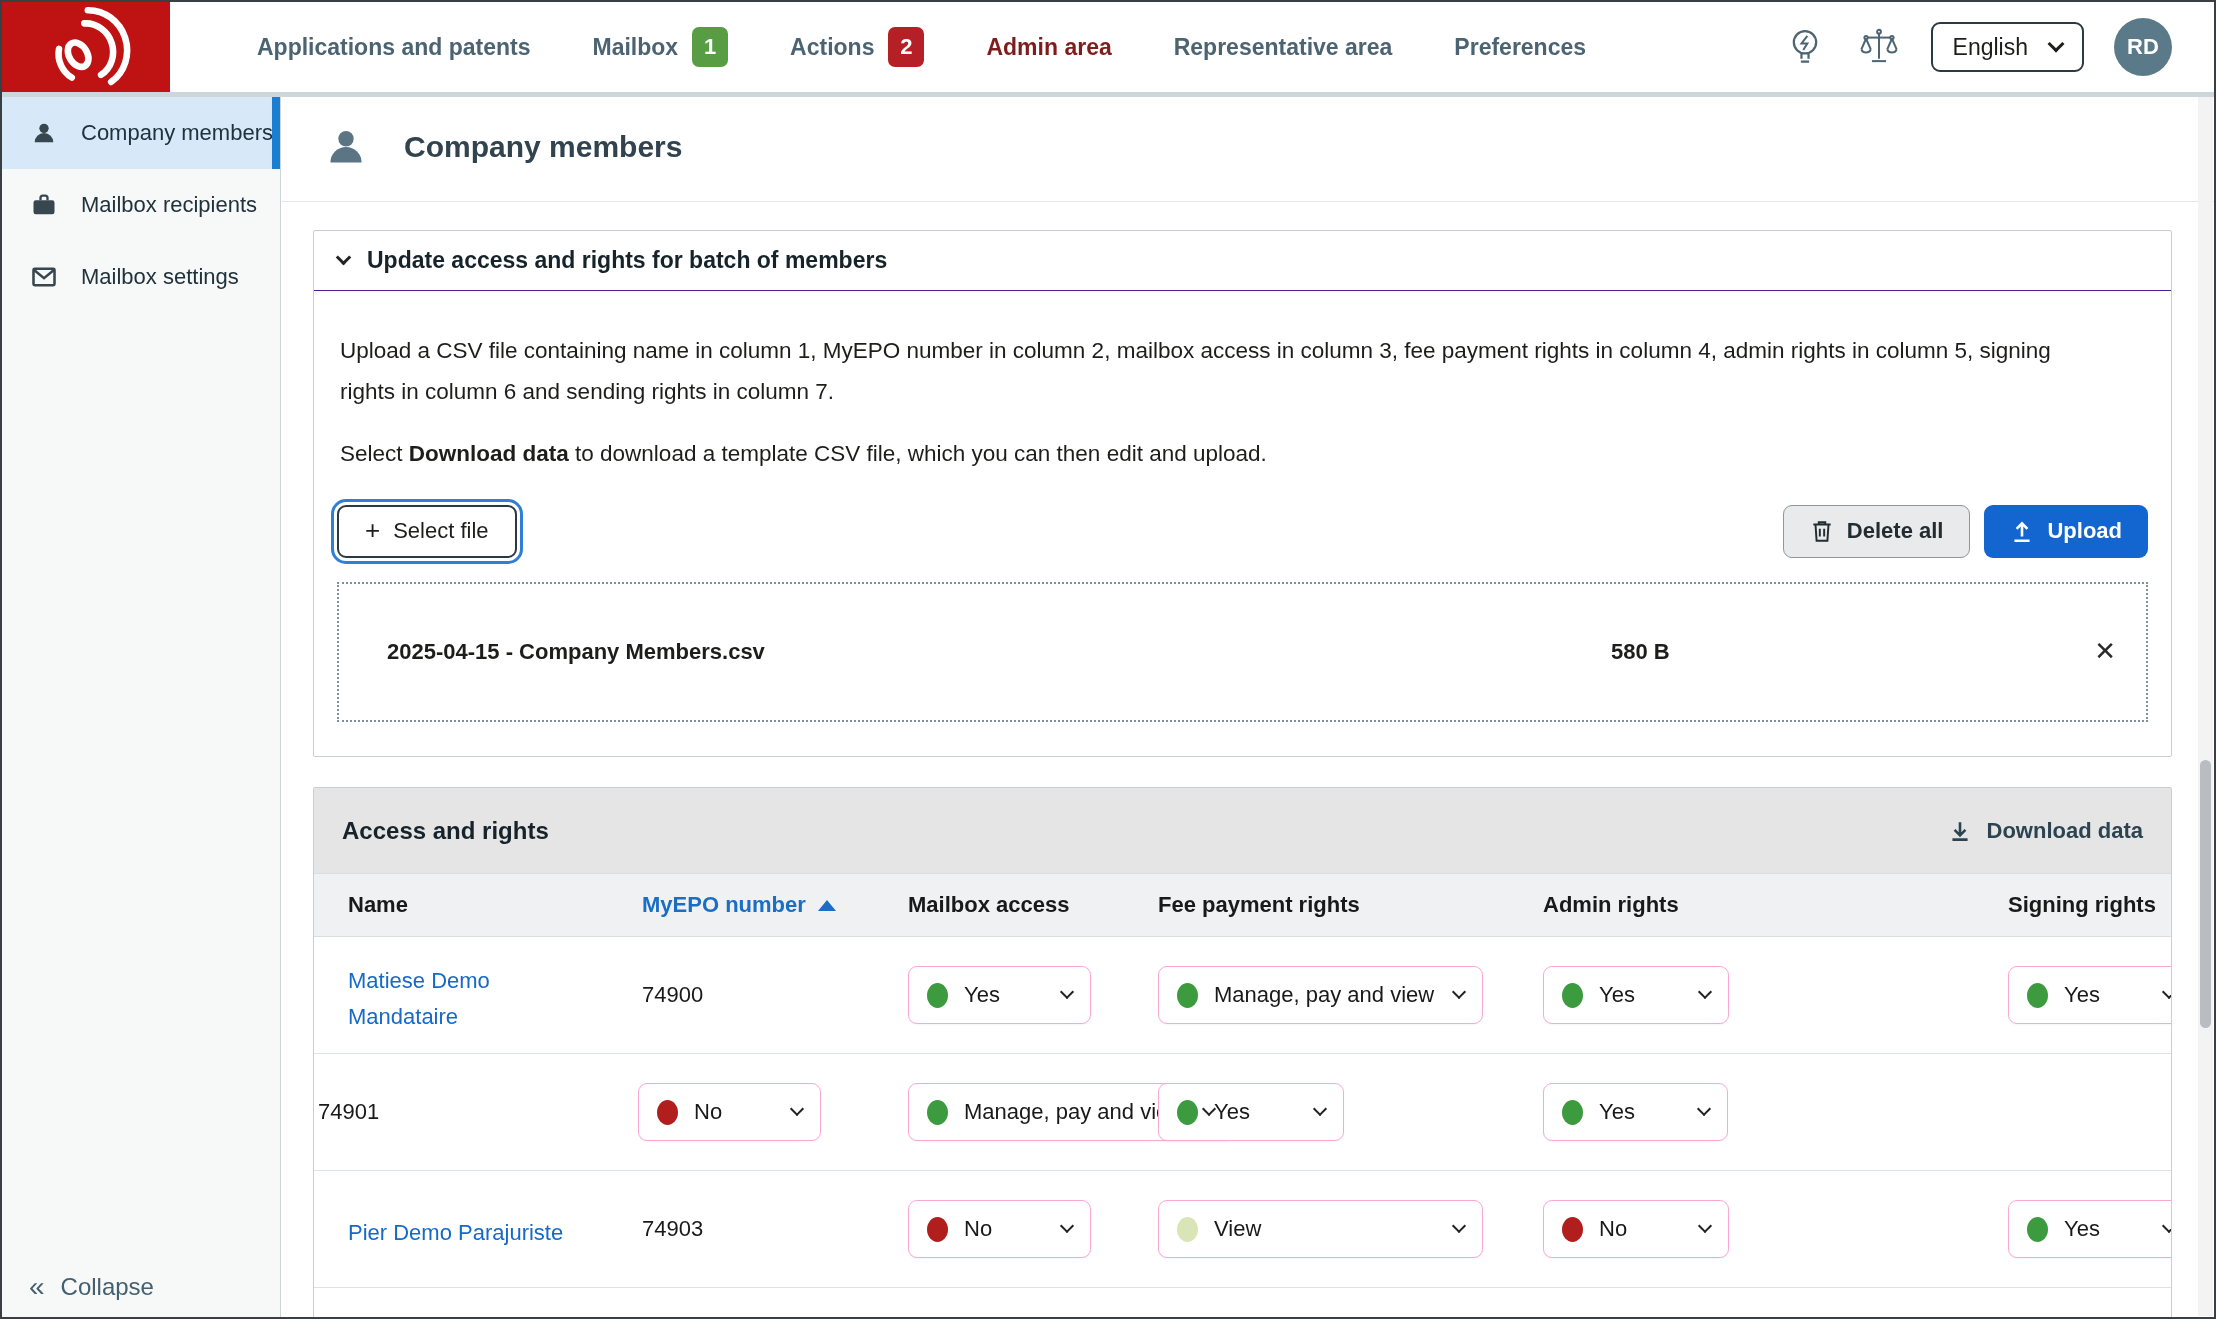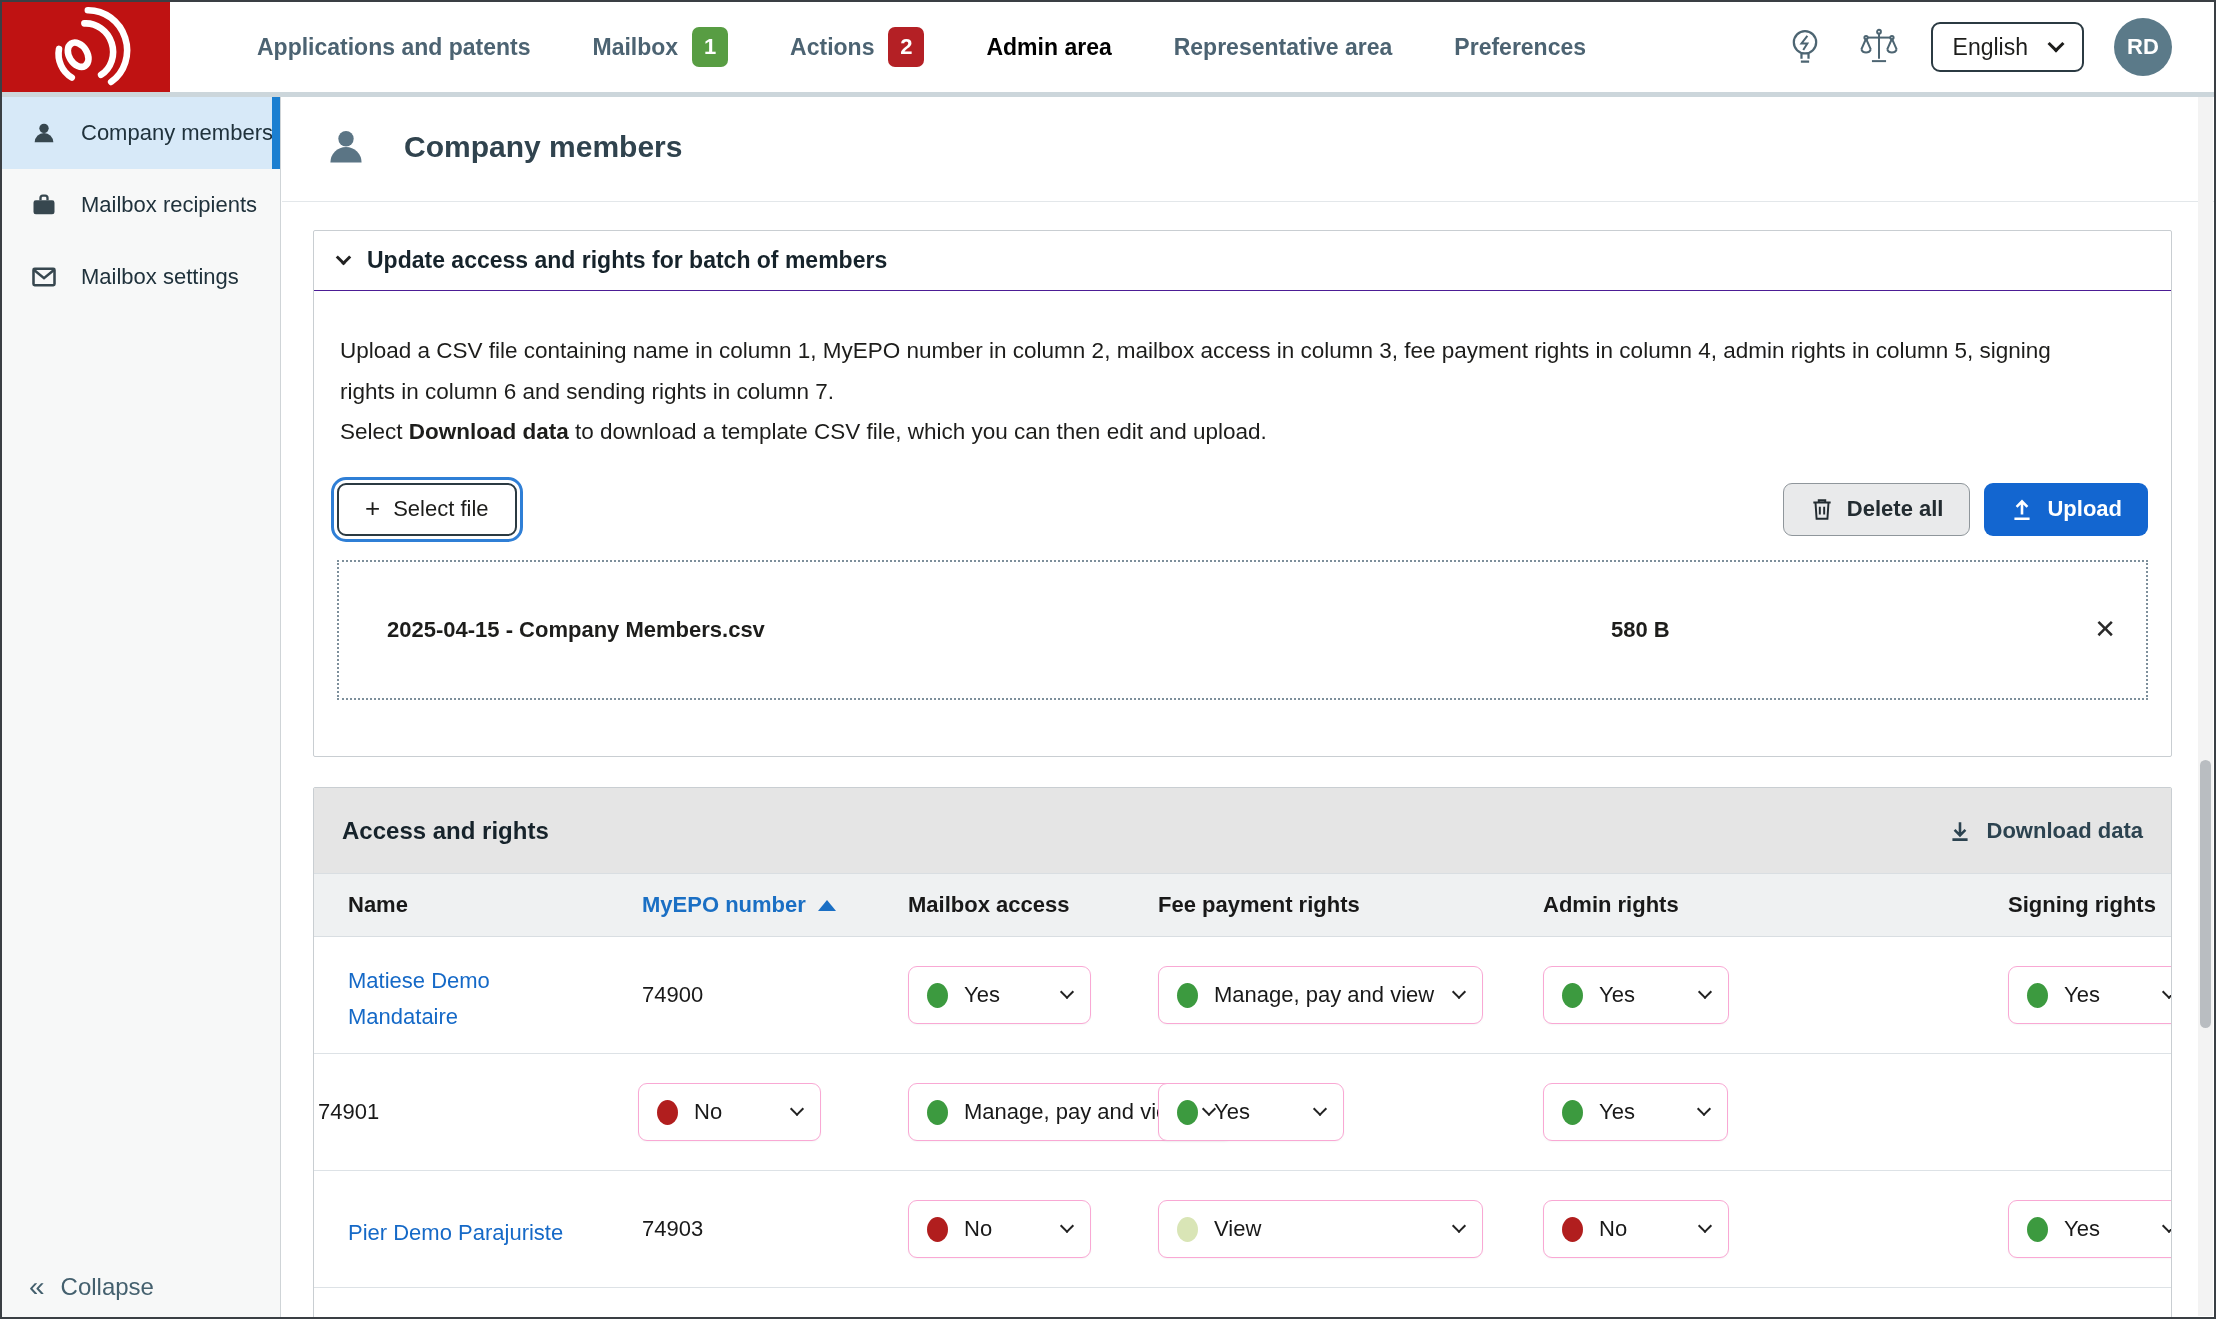--- a/index.html
+++ b/index.html
@@ -9,21 +9,21 @@
     font-family:"Liberation Sans", sans-serif; color:#1d1d1b; overflow:hidden;
     border:2px solid #3a3f44;
   }
   
   .topbar { position:absolute; top:0; left:0; right:0; height:95px; background:#fff;
     border-bottom:5px solid #ccd6db; display:flex; align-items:center; z-index:5;justify-content:flex-end; }
   .logo { width:168px; height:90px; background:#bf1212; display:flex; align-items:center; justify-content:center; flex:0 0 auto; }
   .nav { display:flex; align-items:center; margin-left:56px; }
   .nav-item { display:flex; align-items:center; gap:14px; font-size:23px; font-weight:700; color:#4c6372;
     padding:0 31px; cursor:pointer; white-space:nowrap; }
-  .nav-item.active { color:#000000; }
+  .nav-item.active { color:#7f1d1d; }
   .badge { min-width:36px; height:40px; border-radius:7px; color:#fff; font-size:22px; font-weight:700;
     display:flex; align-items:center; justify-content:center; padding:0 8px; }
   .topbar-right { margin-left:auto; display:flex; align-items:center; gap:30px; padding-right:42px; }
   .tb-icon { width:44px; height:44px; color:#4d6572; display:flex; align-items:center; justify-content:center; cursor:pointer; }
   .lang { height:50px; border:2px solid #2b3a42; border-radius:9px; display:flex; align-items:center; gap:22px;
     padding:0 20px; font-size:23px; color:#1d1d1b; cursor:pointer; background:#fff; }
   .chev { width:12px; height:12px; border-right:3px solid currentColor; border-bottom:3px solid currentColor;
     transform:rotate(45deg); margin-top:-6px; }
   .avatar { width:58px; height:58px; border-radius:50%; background:#5b7a89; color:#fff; font-size:22px; font-weight:700;
     display:flex; align-items:center; justify-content:center; cursor:pointer; }
@@ -42,21 +42,21 @@
   .page-head { position:absolute; top:28px; left:42px; display:flex; align-items:center; gap:36px; }
   .page-head .picon { width:44px; height:44px; color:#5b7585; }
   .page-title { font-size:30px; font-weight:700; color:#30434e; }
   .head-divider { position:absolute; top:104px; left:0; right:0; border-top:1px solid #e3e7ea; }
   
   .card1 { position:absolute; left:31px; right:42px; top:133px; height:527px; border:1px solid #c9ced2; border-radius:2px; background:#fff; }
   .card1-head { height:60px; border-bottom:1px solid #4c1d95; display:flex; align-items:center; gap:18px; padding-left:24px;
     font-size:23px; font-weight:700; color:#16232b; cursor:pointer; }
   .card1-head .chev { color:#222; width:11px; height:11px; }
   .card1-body { padding:40px 70px 0 26px; font-size:22.5px; line-height:1.8; color:#1d1d1b; }
-  .para2 { }
+  .para2 { margin-top:22px; }
   .bold { font-weight:700; }
   .file-actions { display:flex; align-items:center; margin:30px 23px 0 23px; }
   .btn { height:53px; border-radius:9px; font-size:22px; display:inline-flex; align-items:center; gap:13px;
     padding:0 26px; cursor:pointer; font-family:inherit; }
   .btn-selectfile { background:#fff; border:2px solid #2b3a42; color:#1d1d1b; font-weight:400;
     outline:3px solid #2f7fd6; outline-offset:3px; }
   .plus { font-size:26px; line-height:1; margin-top:-3px; }
   .right-btns { margin-left:auto; display:flex; gap:14px; }
   .btn-delete { background:#e9eaeb; border:1.5px solid #8f969b; color:#232c31; font-weight:700; }
   .btn-upload { background:#1366d0; border:none; color:#fff; font-weight:700; }

